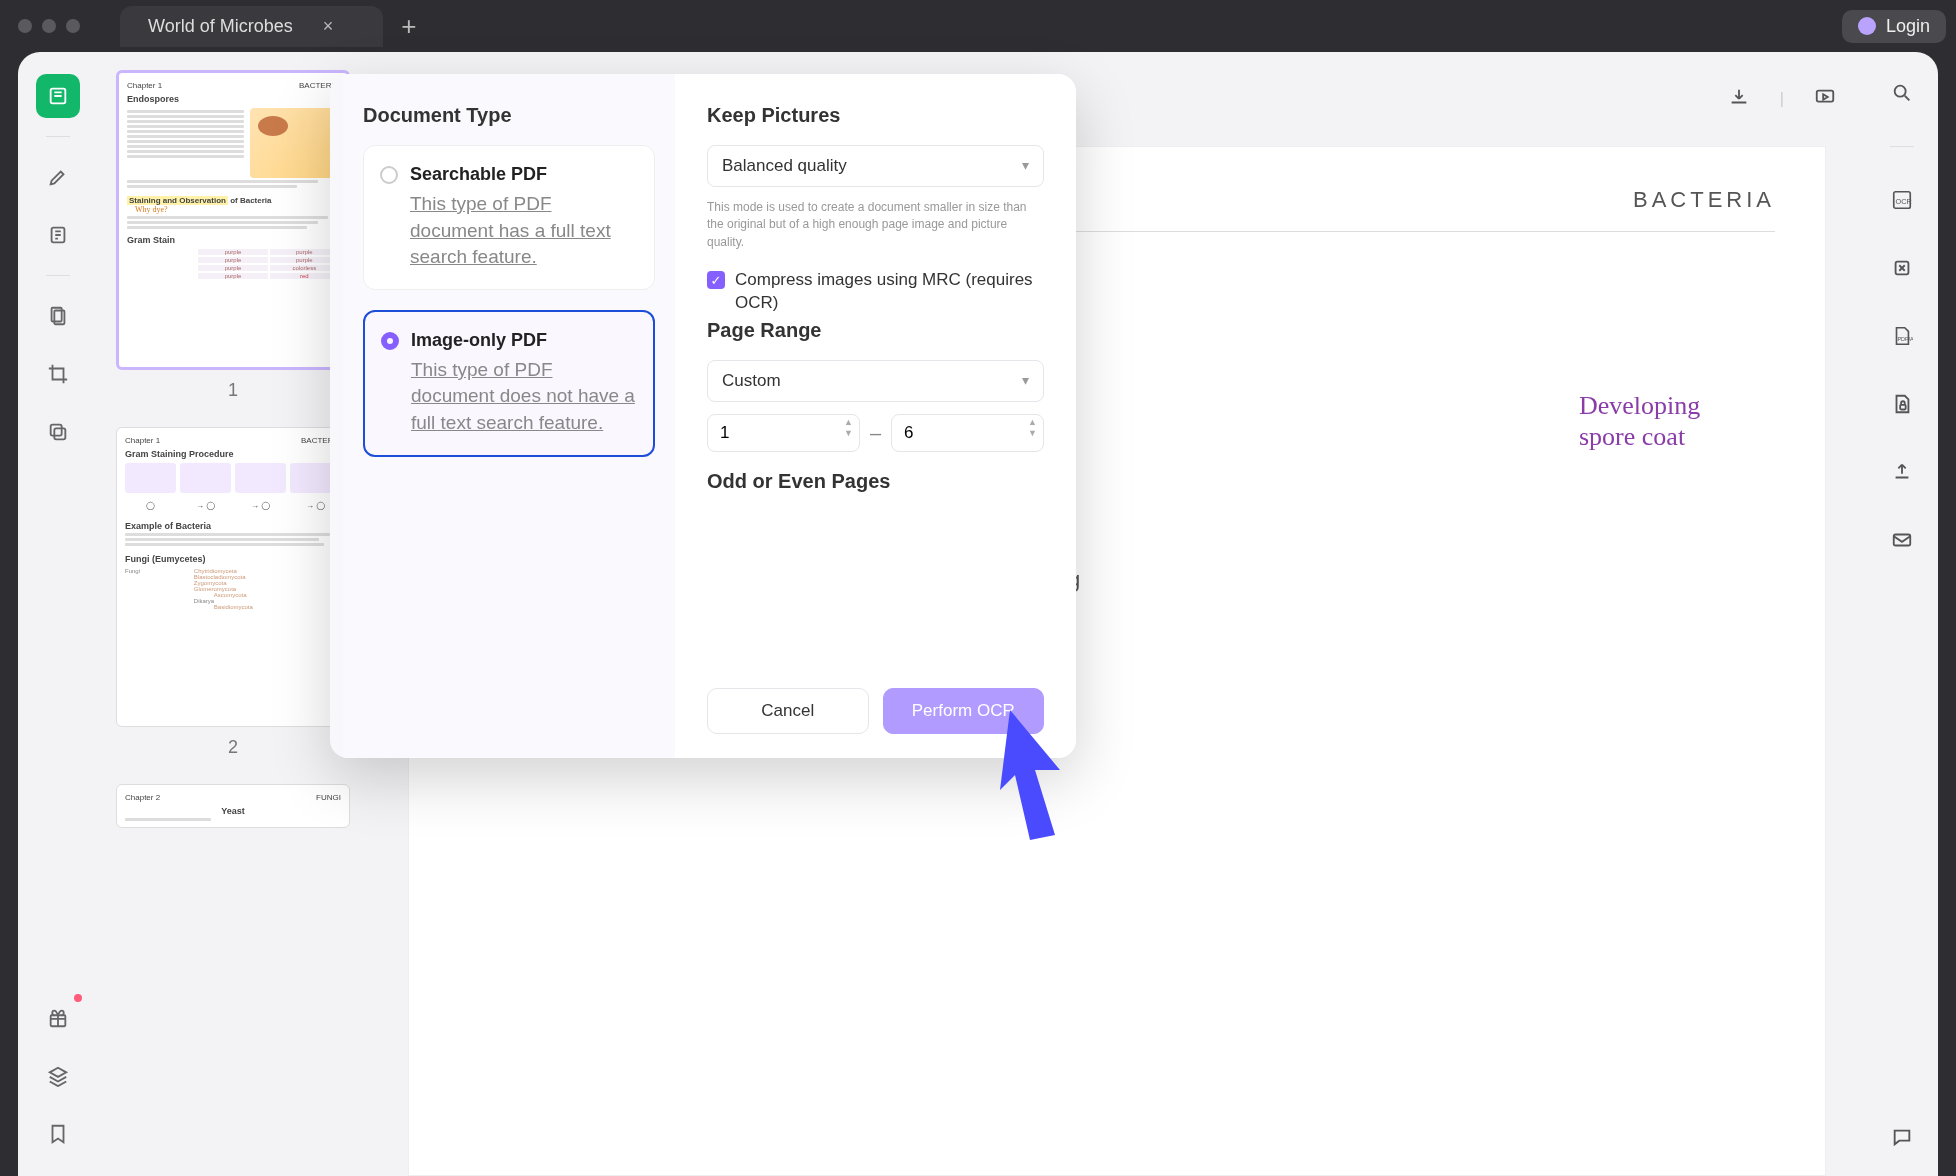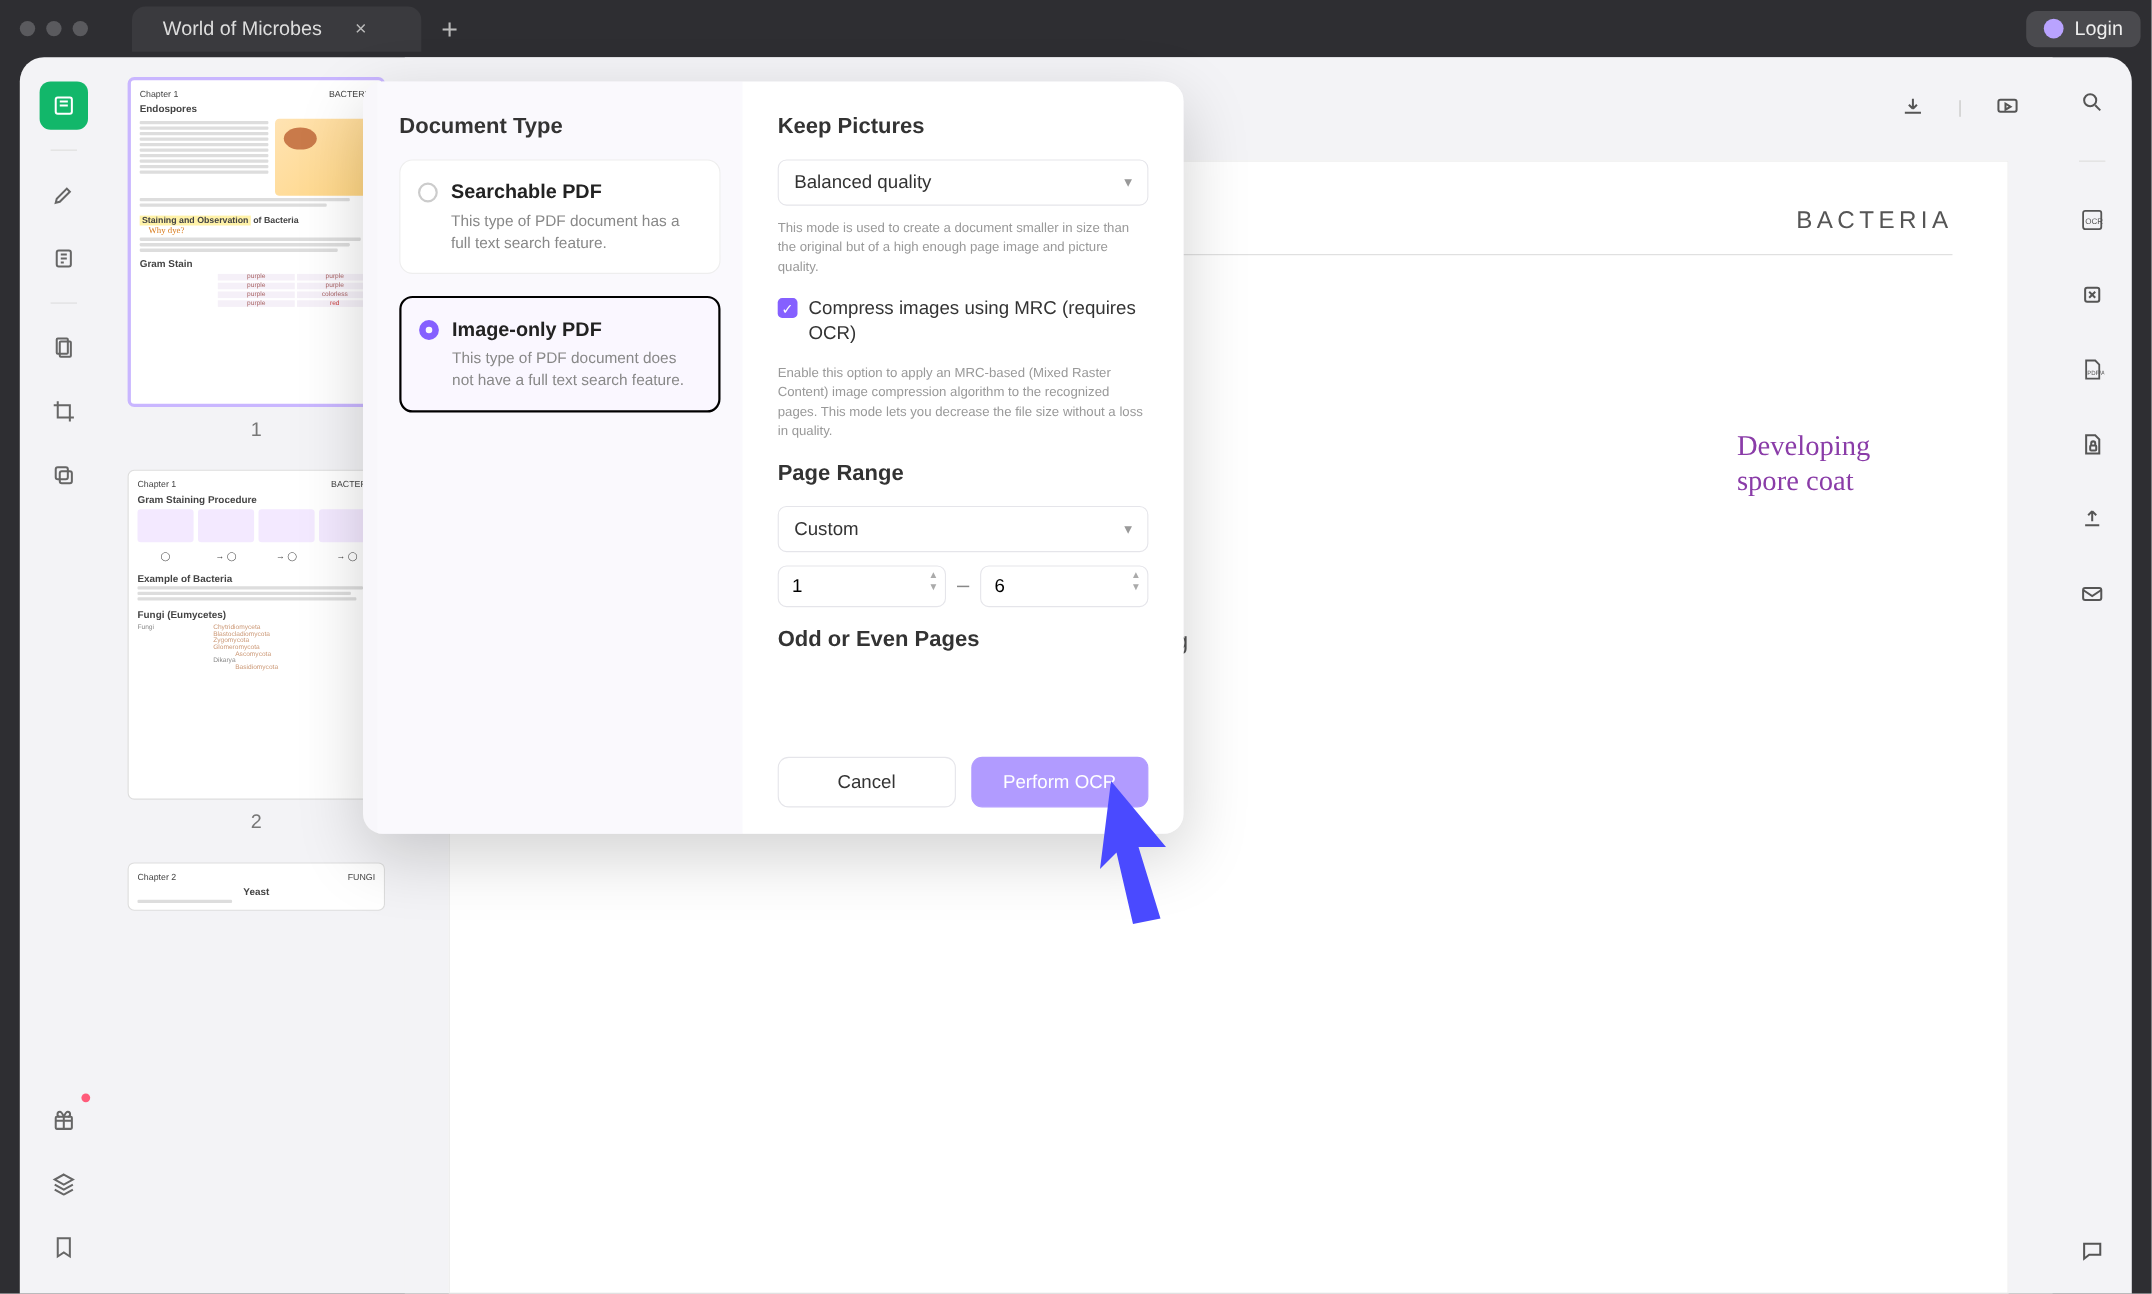--- a/index.html
+++ b/index.html
@@ -52,25 +52,25 @@
 .right-rail { width: 72px; display:flex; flex-direction:column; align-items:center; padding-top:22px; gap:30px; color:#555; }
 .rr-btn { width:38px; height:38px; display:flex; align-items:center; justify-content:center; }
 
 
 .modal { position:absolute; top:74px; left:330px; width:746px; height:684px; background:#f8f7fb; border-radius:18px; box-shadow: 0 20px 60px rgba(0,0,0,.18); display:flex; overflow:hidden; z-index:50; }
 .modal-left { width:332px; background:#faf9fd; padding:30px 20px;margin-left:13px; }
 .modal-right { flex:1; background:#ffffff; padding:30px 32px 24px 32px; display:flex; flex-direction:column; }
 
 .section-head { font-size:20px; font-weight:700; color:#333; margin-bottom:18px; }
 .opt-card { background:#fff; border:1px solid #eee; border-radius:12px; padding:18px 18px 18px 46px; margin-bottom:20px; position:relative; cursor:pointer; }
-.opt-card.sel { border:2px solid #000000; background:#faf7ff; }
+.opt-card.sel { border:2px solid #1d4ed8; background:#faf7ff; }
 .opt-radio { position:absolute; left:16px; top:20px; width:18px; height:18px; border-radius:50%; border:2px solid #ccc; }
 .opt-card.sel .opt-radio { border:6px solid #8560ff; }
 .opt-title { font-weight:700; font-size:18px; color:#222; margin-bottom:6px; }
-.opt-desc { font-size:14px; color:#888; line-height:1.4; }
+.opt-desc { font-size:19px; color:#888; line-height:1.4;text-decoration:underline; }
 
 .select { border:1px solid #e5e5ea; border-radius:8px; padding:10px 14px; font-size:17px; color:#333; background:#fff; position:relative; cursor:pointer; }
 .select::after { content:"▾"; position:absolute; right:14px; top:11px; color:#999; font-size:14px; }
 .help { font-size:12px; color:#999; line-height:1.45; margin:12px 0 18px 0; }
 
 .chk-row { display:flex; align-items:flex-start; gap:10px; margin-bottom:4px; }
 .chk { width:18px; height:18px; border-radius:4px; background:#8560ff; color:#fff; display:flex; align-items:center; justify-content:center; font-size:13px; flex-shrink:0; margin-top:2px; }
 .chk-label { font-size:17px; color:#333; line-height:1.35; }
 
 .range-row { display:flex; align-items:center; gap:10px; margin-top:12px; }
@@ -369,21 +369,20 @@
 
   <div class="modal-right">
     <div class="section-head">Keep Pictures</div>
     <div class="select"><span>Balanced quality</span></div>
     <div class="help">This mode is used to create a document smaller in size than the original but of a high enough page image and picture quality.</div>
 
     <div class="chk-row">
       <div class="chk">✓</div>
       <div class="chk-label">Compress images using MRC (requires OCR)</div>
     </div>
-    <div class="help">Enable this option to apply an MRC-based (Mixed Raster Content) image compression algorithm to the recognized pages. This mode lets you decrease the file size without a loss in quality.</div>
 
     <div class="section-head">Page Range</div>
     <div class="select"><span>Custom</span></div>
     <div class="range-row">
       <div class="numfield">
         <span>1</span>
         <div class="spinners">
             <span>▲</span>
             <span>▼</span>
           </div>

